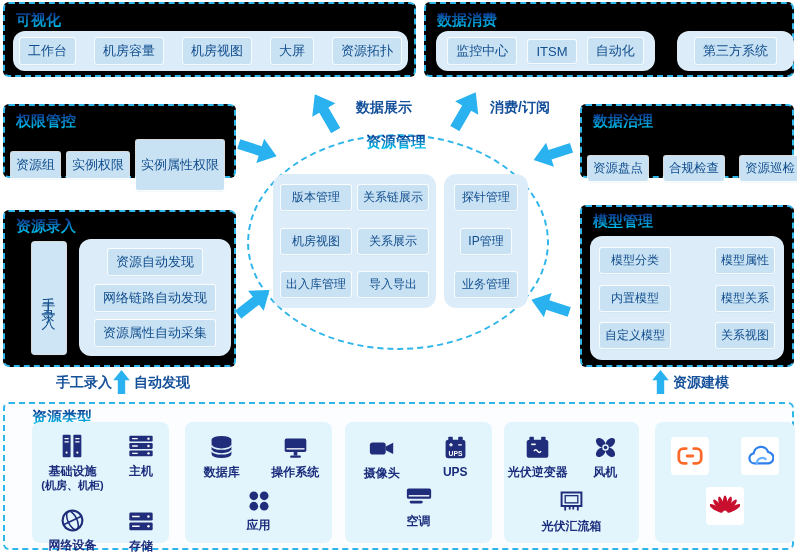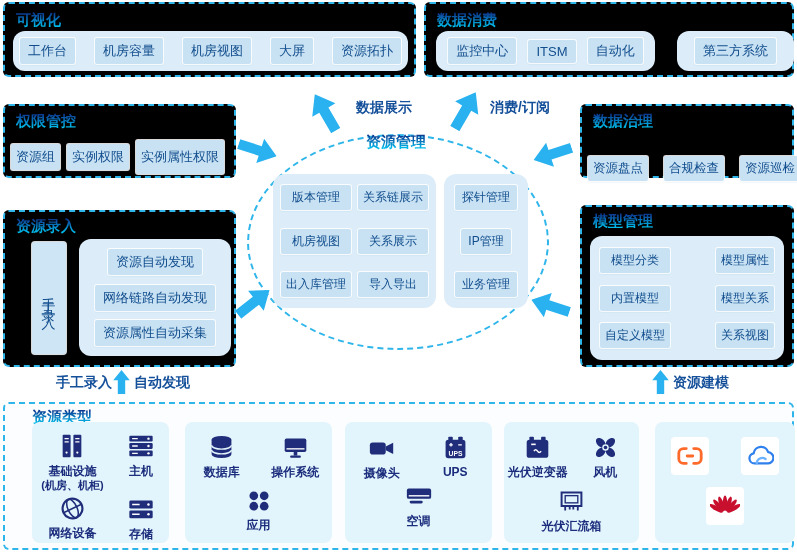--- a/index.html
+++ b/index.html
@@ -58,21 +58,21 @@
     <div class="panel row" style="left:251px;top:27px;width:117px;height:40px;justify-content:center;">
       <div class="btn">第三方系统</div>
     </div>
   </div>
 
   <div class="box" style="left:3px;top:104px;width:233px;height:74px;">
     <div class="sec-title" style="left:11px;top:6px;">权限管控</div>
     <div class="row" style="position:absolute;left:6px;top:34px;gap:7px;">
       <div class="btn" style="padding:4px 5px;">资源组</div>
       <div class="btn" style="padding:4px 5px;">实例权限</div>
-      <div class="btn" style="padding:8px 5px;">实例属性权限</div>
+      <div class="btn" style="padding:16px 5px;">实例属性权限</div>
     </div>
   </div>
 
   <div class="box" style="left:3px;top:210px;width:233px;height:157px;">
     <div class="sec-title" style="left:11px;top:5px;">资源录入</div>
     <div class="vbtn" style="left:27px;top:30px;width:34px;height:112px;">手工录入</div>
     <div class="panel" style="left:74px;top:27px;width:152px;height:117px;display:flex;flex-direction:column;align-items:center;justify-content:space-evenly;">
       <div class="btn">资源自动发现</div>
       <div class="btn">网络链路自动发现</div>
       <div class="btn">资源属性自动采集</div>
@@ -161,21 +161,21 @@
 
   <div class="flow-label" style="left:356px;top:99px;">数据展示</div>
   <div class="flow-label" style="left:490px;top:99px;">消费/订阅</div>
   <div class="flow-label" style="left:56px;top:374px;">手工录入</div>
   <div class="flow-label" style="left:134px;top:374px;">自动发现</div>
   <div class="flow-label" style="left:673px;top:374px;">资源建模</div>
 
   <div class="box" style="left:3px;top:402px;width:791px;height:148px;background:#fbfdff;">
     <div class="sec-title" style="left:27px;top:4px;">资源类型</div>
 
-    <div class="card" style="left:27px;width:137px;grid-template-columns:59% 41%;padding-top:10px;row-gap:4px;">
+    <div class="card" style="left:27px;width:137px;grid-template-columns:59% 41%;padding-top:10px;row-gap:16px;">
       <div class="tile">
         <svg class="icon" width="28" height="28" viewBox="0 0 30 30">
           <g fill="#1f2d7a">
               <rect x="5" y="3" width="8.5" height="24" rx="1"></rect>
               <rect x="16.5" y="3" width="8.5" height="24" rx="1"></rect>
             </g>
           <path d="M7,7.2 h4.5 M7,10.6 h4.5 M18.5,7.2 h4.5 M18.5,10.6 h4.5" stroke="#fff" stroke-width="1.4"></path>
           <circle cx="9.2" cy="22" r="1.2" fill="#fff"></circle>
             <circle cx="20.7" cy="22" r="1.2" fill="#fff"></circle>
         </svg>

